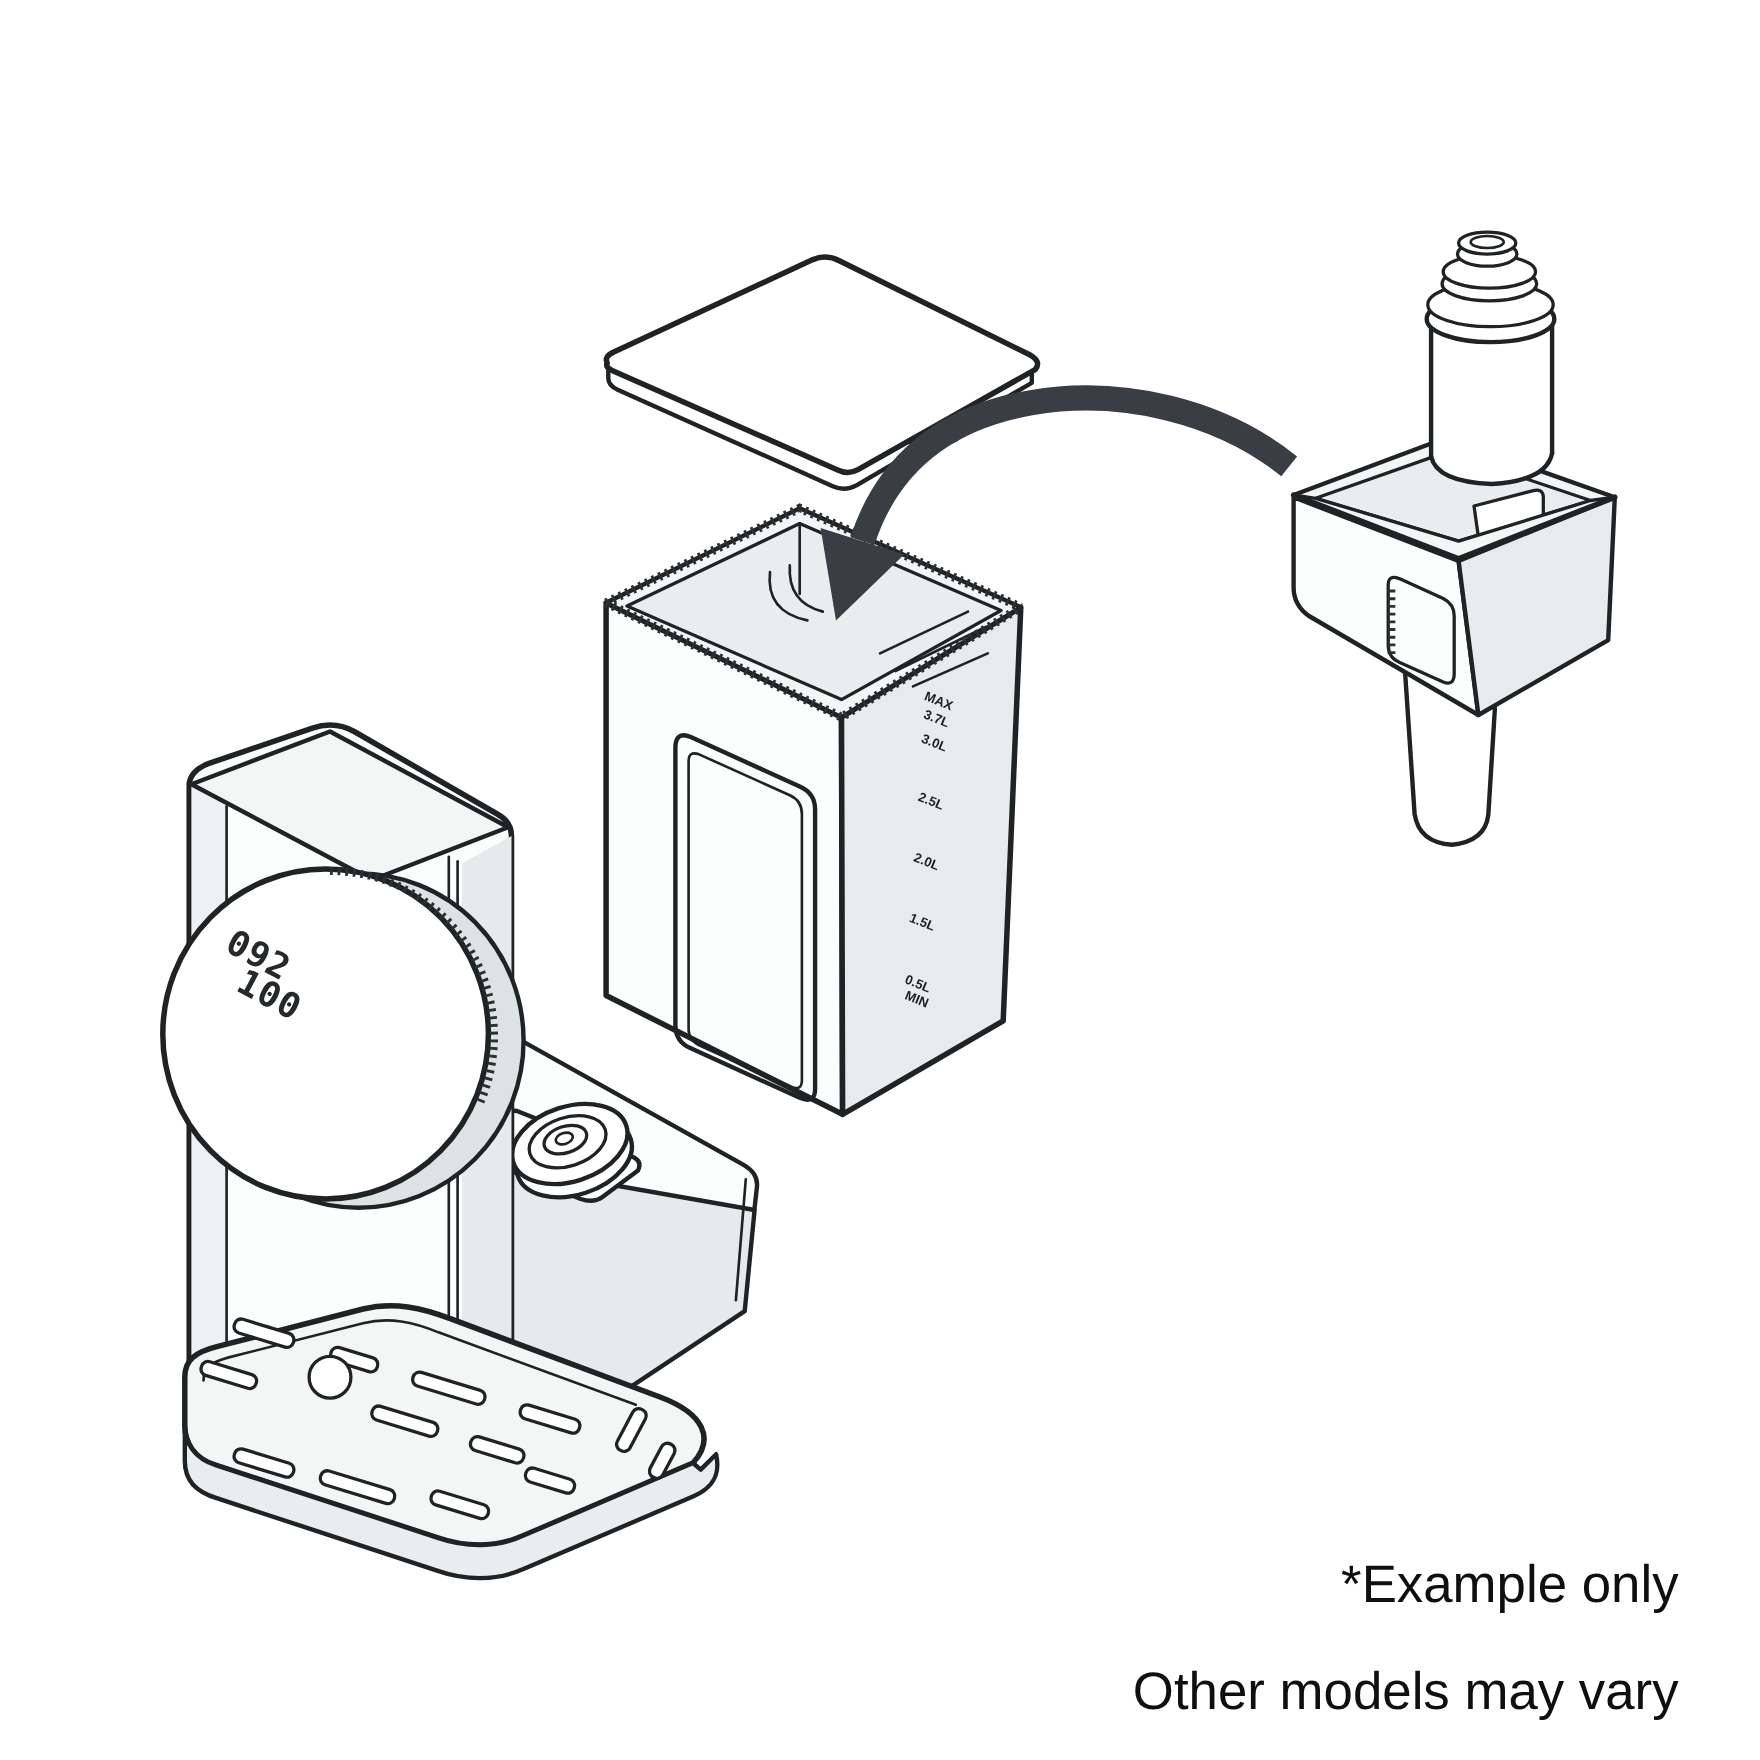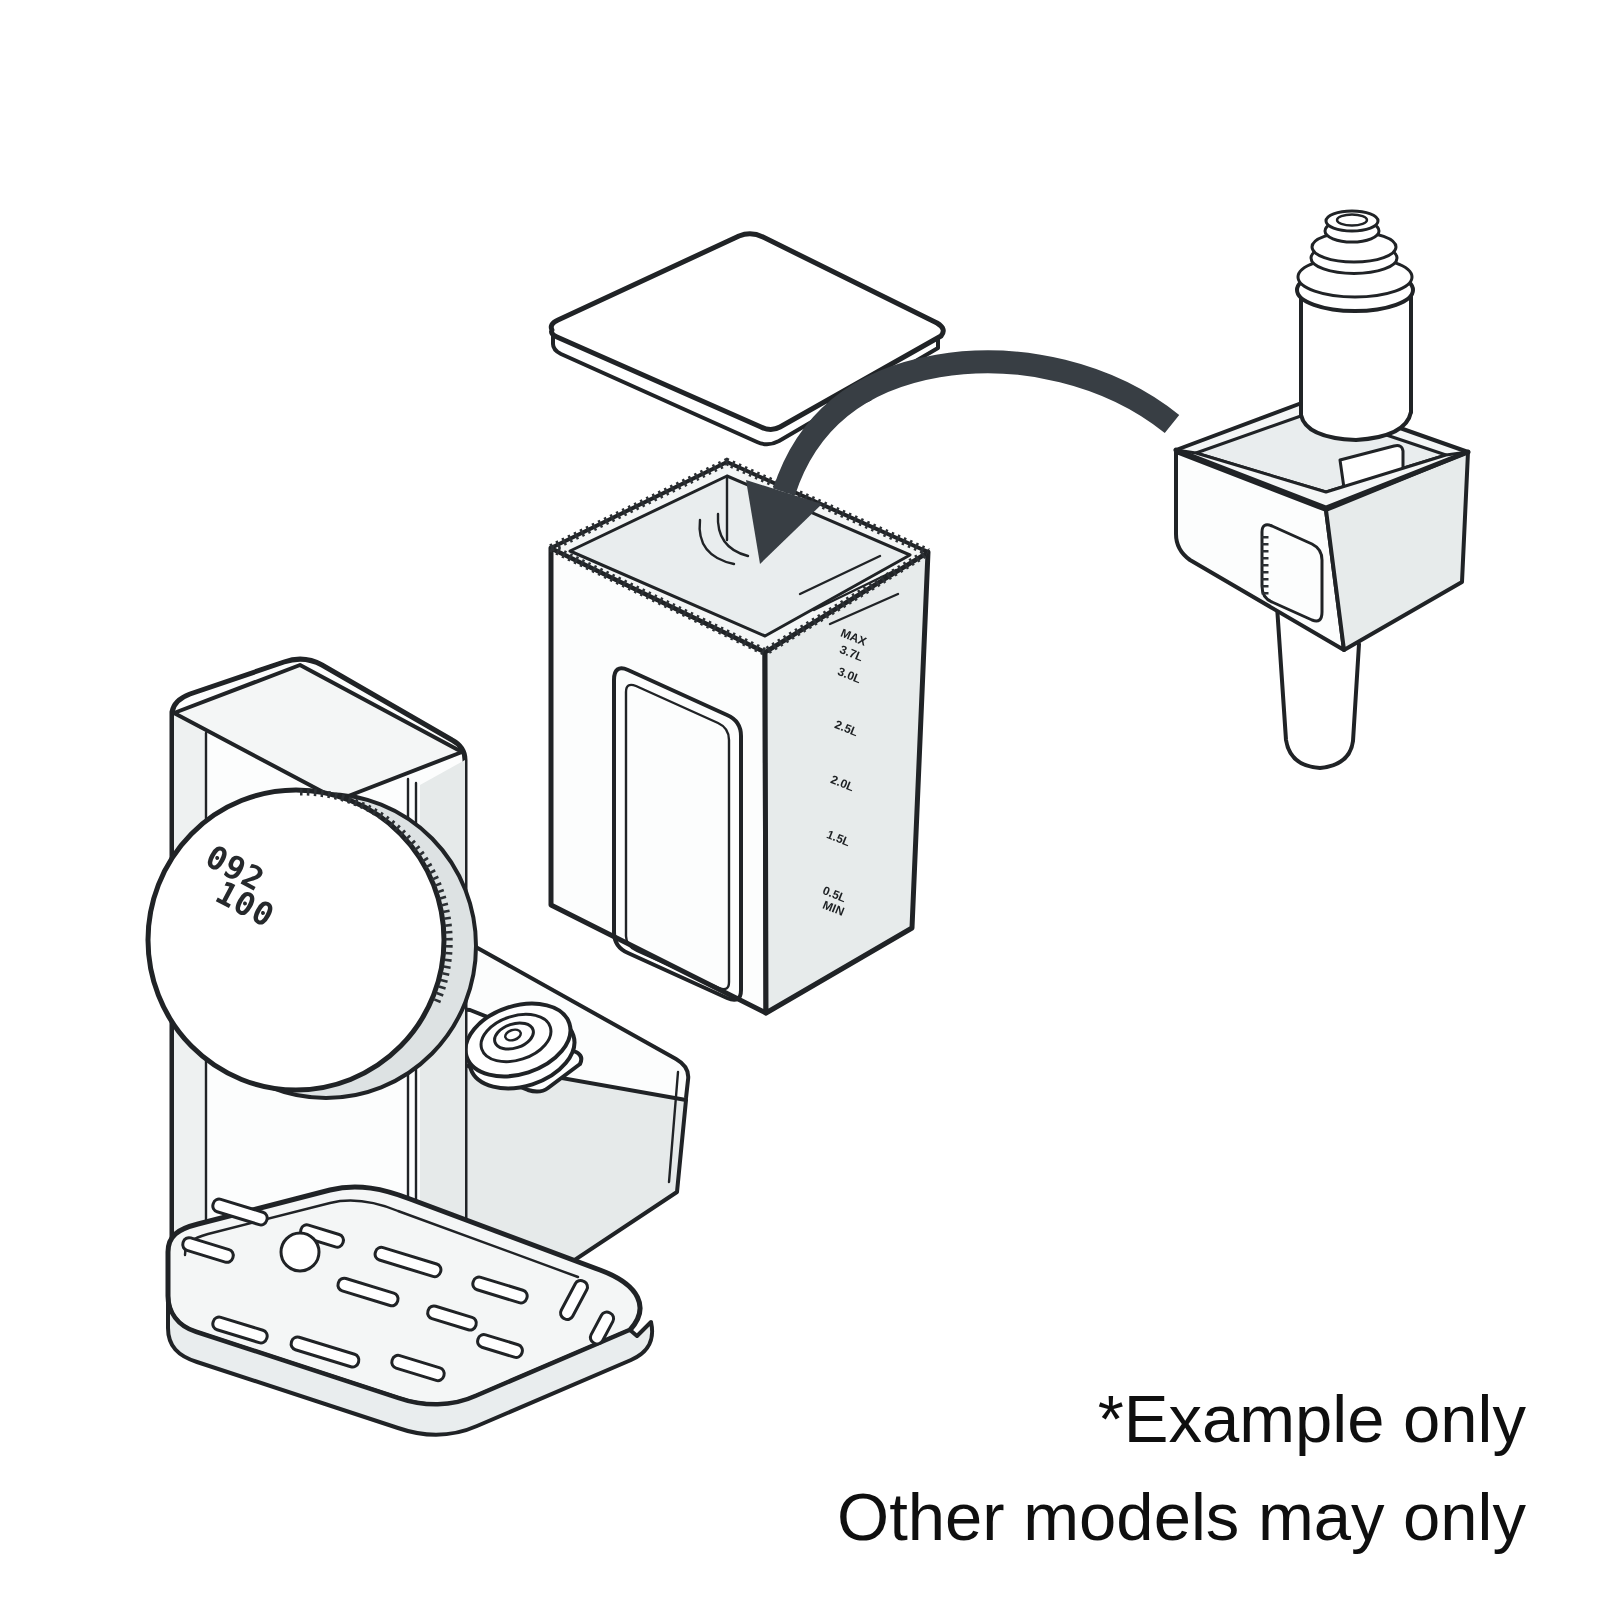--- a/index.html
+++ b/index.html
@@ -22,21 +22,21 @@
   .fl2{fill:#e7ebeb}
   .fl3{fill:#e9edee}
   .fl4{fill:#eef1f1}
   .fl5{fill:#dde2e3}
   .fl6{fill:#e6eaea}
 
   .lvl{font:700 12px "Liberation Sans",sans-serif;fill:#1d2023}
   .digits{font:700 32px "DejaVu Sans Mono",monospace;fill:#26292c;letter-spacing:1px}
 
   .caption-line{position:absolute;white-space:nowrap;text-align:right;
-    font-family:"Liberation Sans",sans-serif;font-size:67px;font-weight:400;color:#0f0f0f;line-height:1.05;}
+    font-family:"Liberation Sans",sans-serif;font-size:48px;font-weight:400;color:#0f0f0f;line-height:1.05;margin-top:32px;}
   #cap1{top:1384px;right:74px;}
   #cap2{top:1482px;right:74px;}
 </style>
 </head>
 <body>
 
 <div class="stage">
 <svg width="1600" height="1600" viewBox="0 0 1600 1600">
 
   <g>
@@ -169,15 +169,15 @@
 
   <g>
     <path d="M1172,424 C1110,374 1020,352 938,366 C856,380 806,424 784,492" fill="none" stroke-width="23" stroke-linecap="butt" stroke="#383e44"></path>
     <polygon points="760,564 746,480 822,504" fill="#383e44"></polygon>
   </g>
 
 </svg>
 
 <div>
   <div id="cap1" class="caption-line">*Example only</div>
-  <div id="cap2" class="caption-line">Other models may only</div>
+  <div id="cap2" class="caption-line">Other models may vary</div>
 </div>
 </div>
 
 </body></html>

